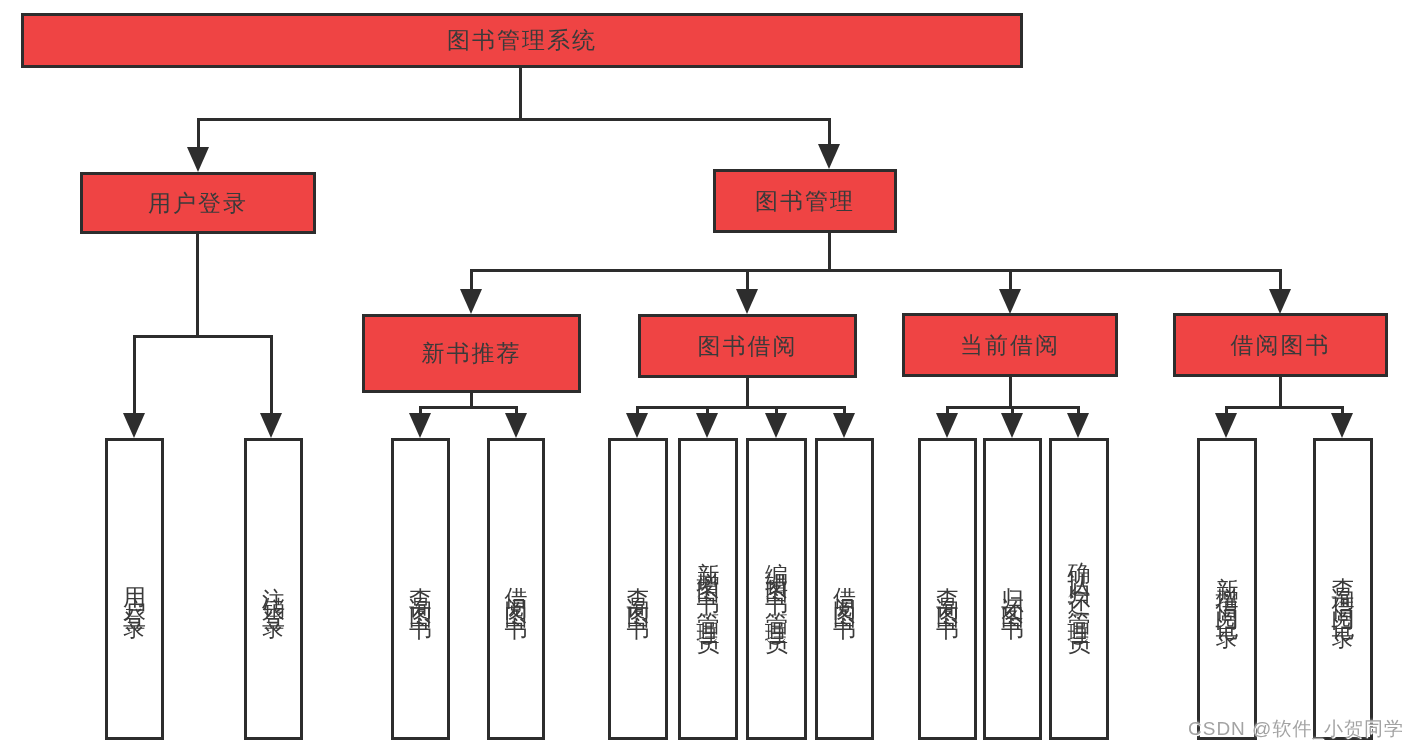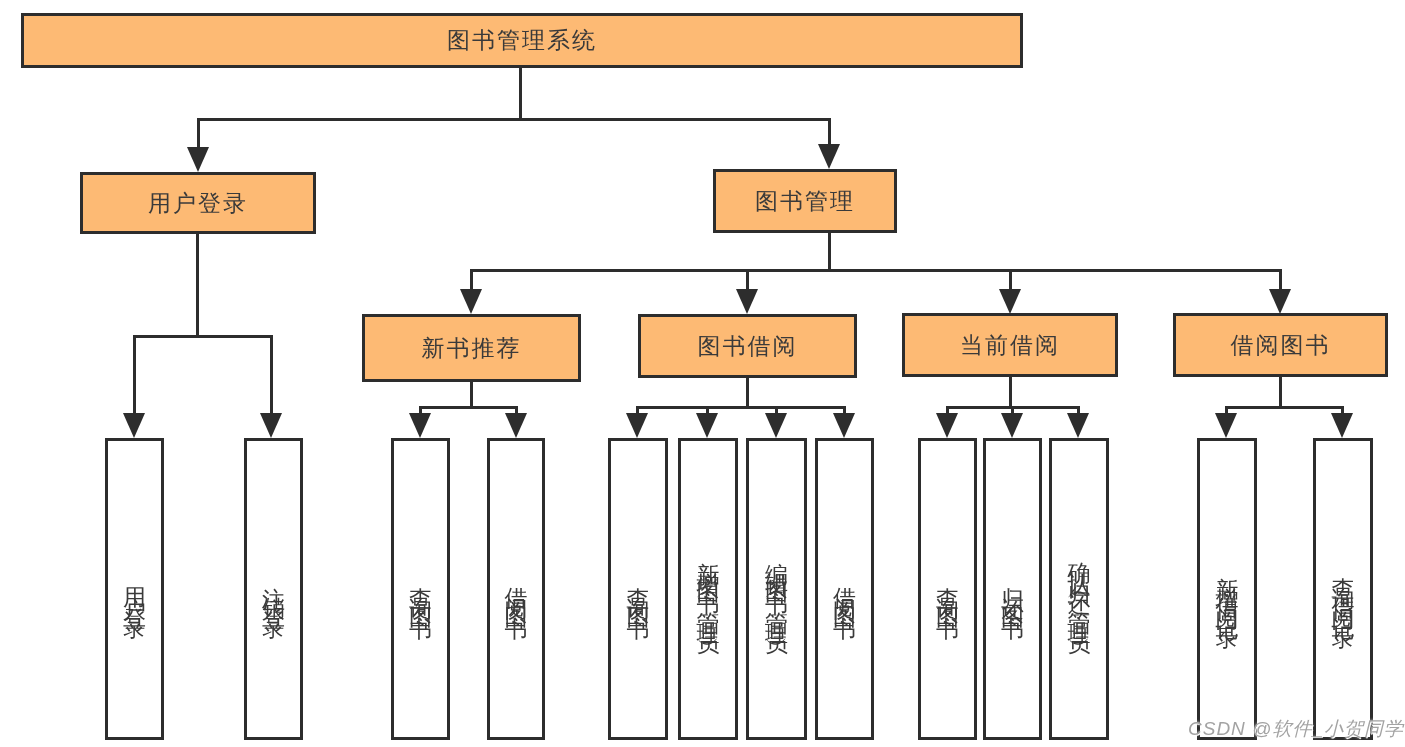--- a/index.html
+++ b/index.html
@@ -3,21 +3,21 @@
 <meta charset="utf-8">
 <style>
   * { margin:0; padding:0; box-sizing:border-box; }
   html,body { background:#ffffff; }
   .canvas {
     position:relative; width:1405px; height:747px; background:#ffffff;
     font-family:"Liberation Sans","DejaVu Sans",sans-serif; color:#3a3a3a;
     overflow:hidden;
   }
   .box {
-    position:absolute; border:3px solid #2d2d2d; background:#fdba74;
+    position:absolute; border:3px solid #2d2d2d; background:#ef4444;
     display:flex; align-items:center; justify-content:center;
   }
   .box > span { font-size:23px; letter-spacing:2px; color:#3a3a3a; white-space:nowrap; }
   .leafbox { position:absolute; border:3px solid #2d2d2d; background:#ffffff;
     display:flex; align-items:center; justify-content:center; }
   .leafbox > span {
     writing-mode:vertical-rl; text-orientation:mixed;
     font-size:23px; letter-spacing:10px; color:#3a3a3a; line-height:1;
   }
   .vline, .hline { position:absolute; background:#2d2d2d; }
@@ -25,21 +25,20 @@
   .hline { height:3px; }
   .arrowhead {
     position:absolute; width:0; height:0;
     border-left:11px solid transparent; border-right:11px solid transparent;
     border-top:25px solid #2d2d2d;
   }
   .watermark {
     position:absolute; left:1188px; top:716px; font-size:19px;
     color:#a3a3a3; letter-spacing:1px; white-space:nowrap;
     text-shadow:0 0 3px #ffffff, 1px 1px 0 #ffffff;
-    font-style:italic;
   }
 </style>
 </head>
 <body>
 
 <div class="canvas">
 
   <div class="vline" style="left:519px;top:66px;height:54px"></div>
   <div class="hline" style="left:197px;top:118px;width:634px"></div>
   <div class="vline" style="left:197px;top:118px;height:32px"></div>
@@ -103,21 +102,21 @@
     <span>图书管理系统</span>
   </div>
 
   <div class="box" style="left:80px;top:172px;width:236px;height:62px">
     <span>用户登录</span>
   </div>
   <div class="box" style="left:713px;top:169px;width:184px;height:64px">
     <span>图书管理</span>
   </div>
 
-  <div class="box" style="left:362px;top:314px;width:219px;height:68px">
+  <div class="box" style="left:362px;top:314px;width:219px;height:79px">
     <span>新书推荐</span>
   </div>
   <div class="box" style="left:638px;top:314px;width:219px;height:64px">
     <span>图书借阅</span>
   </div>
   <div class="box" style="left:902px;top:313px;width:216px;height:64px">
     <span>当前借阅</span>
   </div>
   <div class="box" style="left:1173px;top:313px;width:215px;height:64px">
     <span>借阅图书</span>

